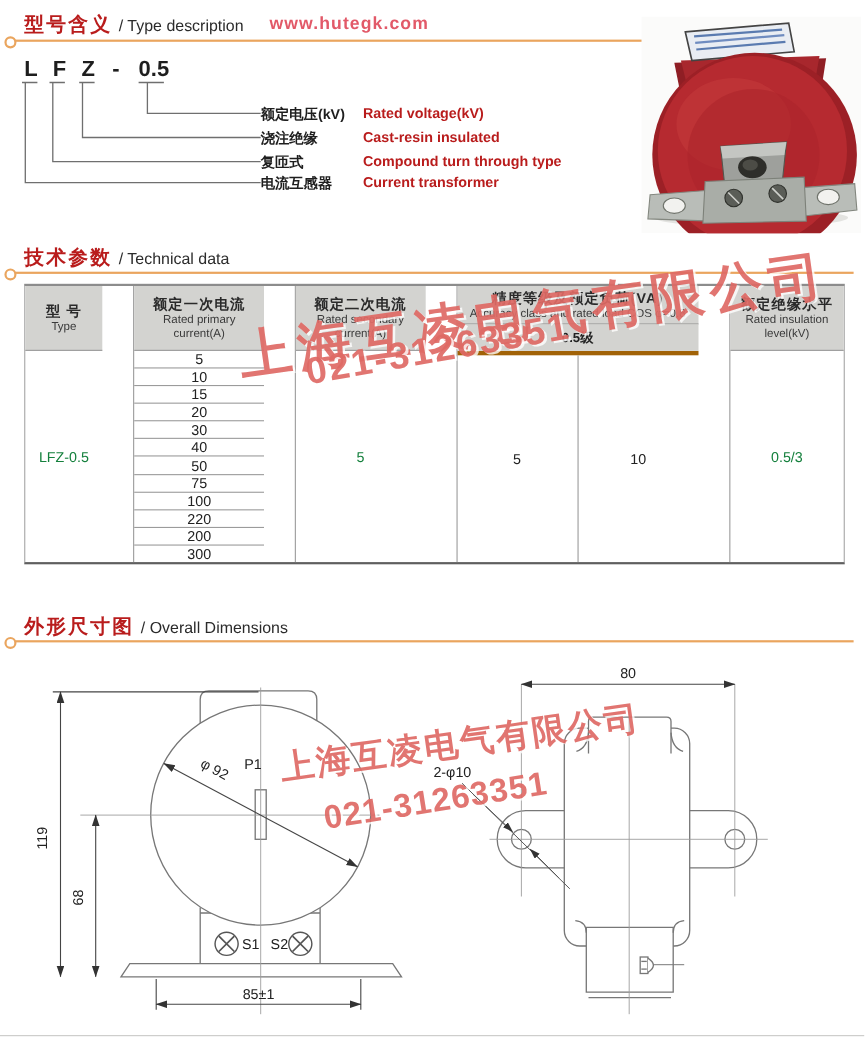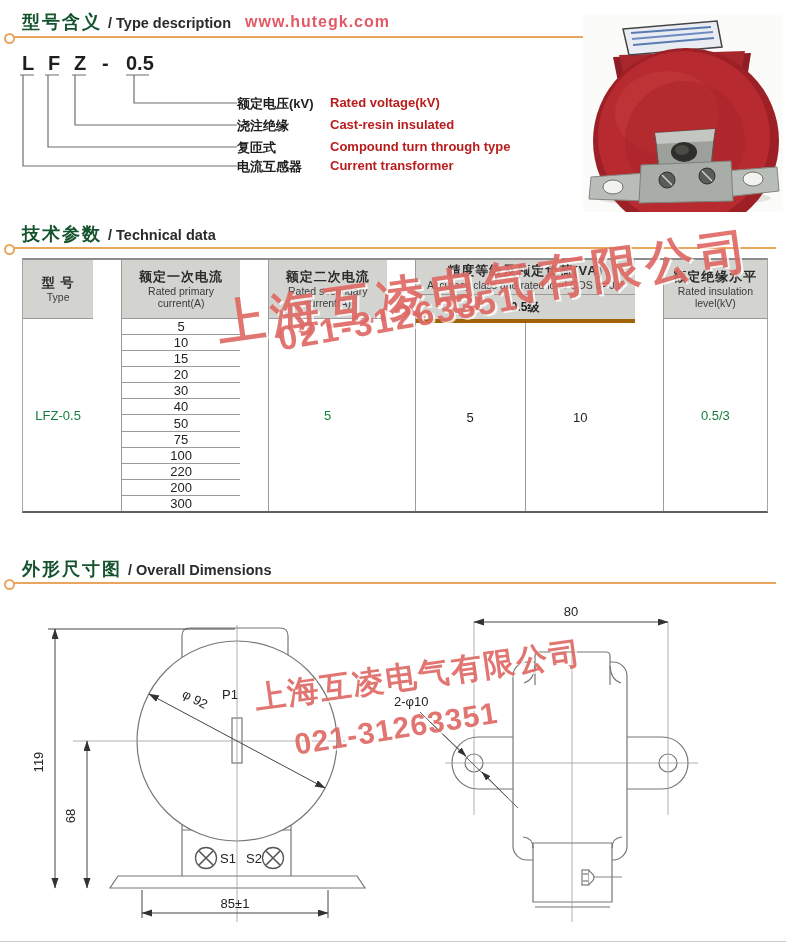--- a/index.html
+++ b/index.html
@@ -1,22 +1,22 @@
 <!DOCTYPE html>
 <html><head>
 <meta charset="utf-8">
 <style>
   html,body{margin:0;padding:0;background:#fff;}
   #page{position:relative;width:786px;height:948px;background:#fff;overflow:hidden;
         font-family:"Liberation Sans","DejaVu Sans",sans-serif;color:#222;}
   .abs{position:absolute;}
   
   .sec-title{display:flex;align-items:baseline;gap:6px;white-space:nowrap;}
-  .sec-title .zh{font-size:18px;font-weight:bold;color:#14532d;letter-spacing:2px;}
-  .sec-title .en{font-size:14.5px;font-weight:bold;color:#2b2b2b;}
+  .sec-title .zh{font-size:18px;font-weight:bold;color:#b91c1c;letter-spacing:2px;}
+  .sec-title .en{font-size:14.5px;font-weight:normal;color:#2b2b2b;}
   .sec-line{height:2px;background:#eaa55e;}
   .sec-dot{width:7px;height:7px;border:2px solid #eaa55e;border-radius:50%;background:#fff;}
   .site-url{font-size:16px;font-weight:bold;color:#e25968;letter-spacing:1px;text-align:center;}
   
   .model-part{font-size:20px;font-weight:bold;color:#1e1e1e;}
   .mean-zh{font-size:13px;font-weight:bold;color:#1e1e1e;white-space:nowrap;}
   .mean-en{font-size:13px;font-weight:bold;color:#b91c1c;white-space:nowrap;}
   
   .ttable{display:flex;border-top:2px solid #8c8c8c;border-bottom:2px solid #5f5f5f;
           border-left:1px solid #a5a5a5;border-right:1px solid #a5a5a5;box-sizing:border-box;gap:28px;}

